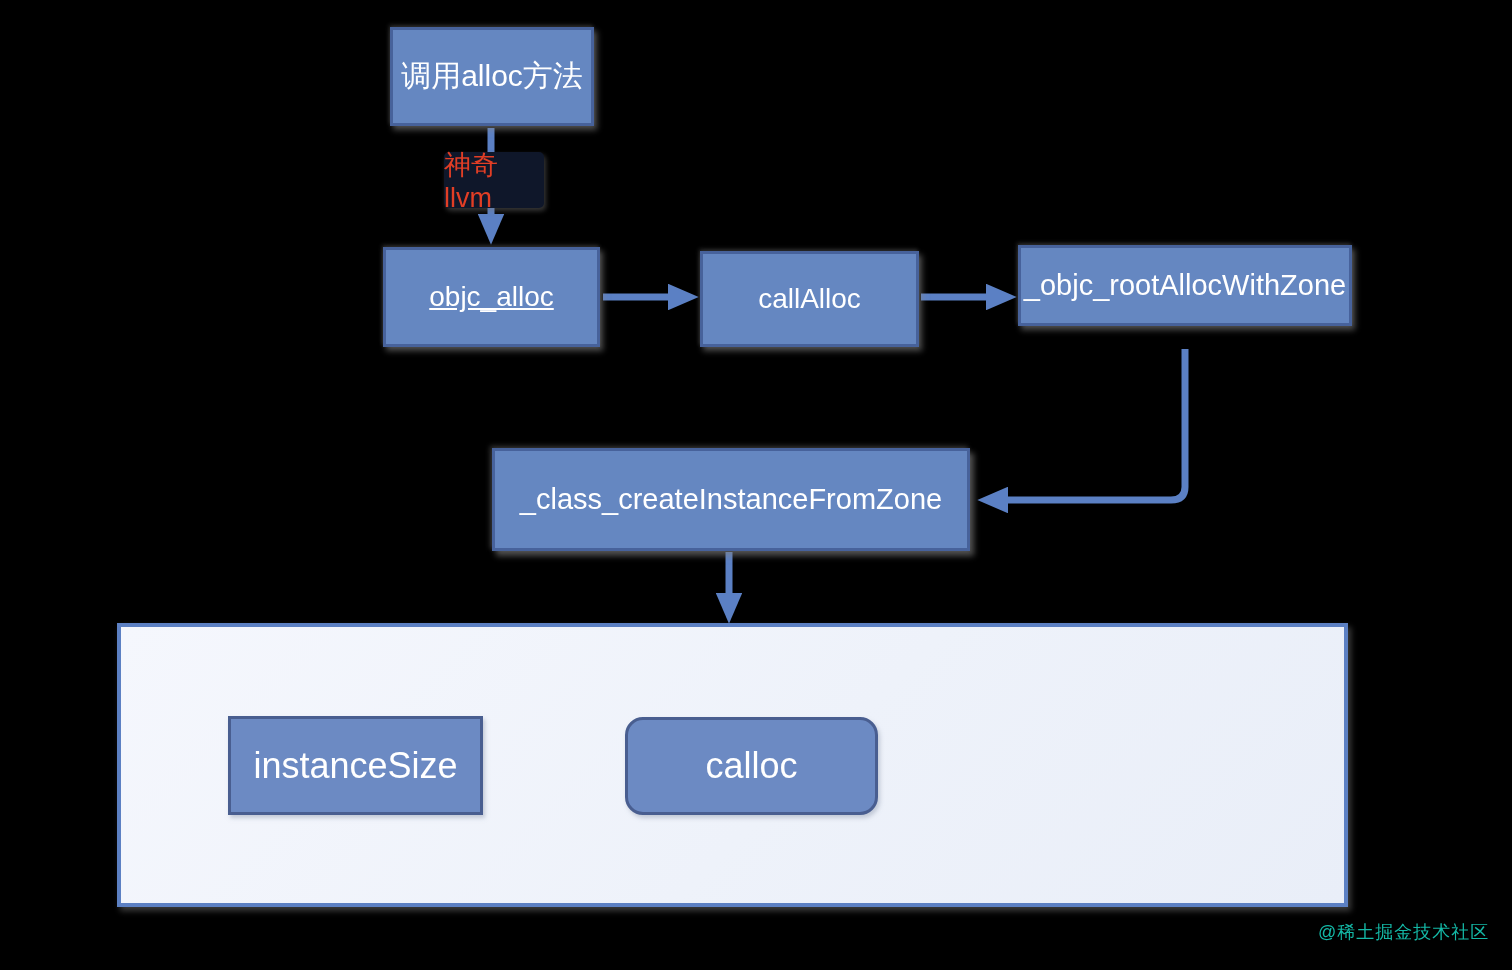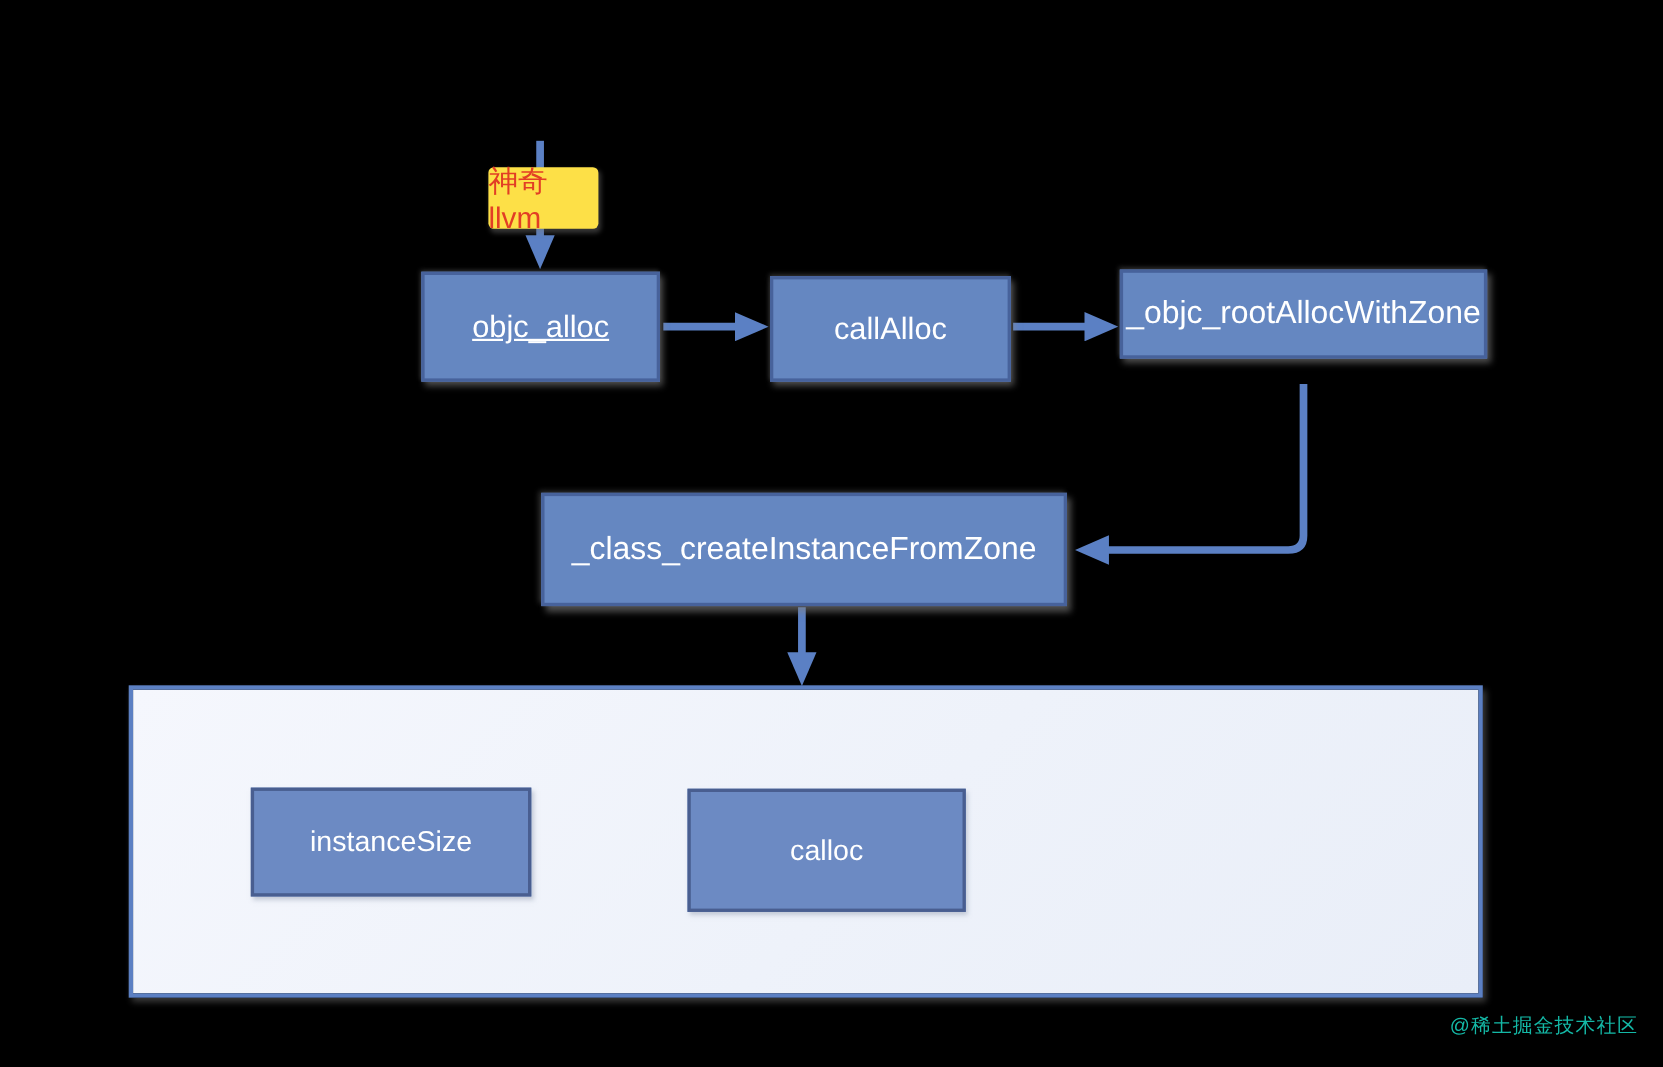--- a/index.html
+++ b/index.html
@@ -15,37 +15,37 @@
     box-shadow:3px 4px 6px rgba(140,140,140,0.55),-1px -2px 4px rgba(110,110,110,0.4);
   }
   .node-call-method{left:390px;top:27px;width:204px;height:99px;font-size:30px;}
   .node-objc-alloc{left:383px;top:247px;width:217px;height:100px;font-size:28px;text-decoration:underline;}
   .node-callalloc{left:700px;top:251px;width:219px;height:96px;font-size:28px;}
   .node-root{left:1018px;top:245px;width:334px;height:81px;font-size:29px;}
   .node-create{left:492px;top:448px;width:478px;height:103px;font-size:29px;
     box-shadow:4px 5px 6px rgba(130,130,130,0.6),-2px -2px 5px rgba(120,120,120,0.45);align-items:center;}
   .llvm-label{
     position:absolute;left:444px;top:152px;width:100px;height:56px;z-index:3;
-    background:#fde047;border-radius:5px;display:flex;align-items:center;justify-content:center;
+    background:#0f172a;border-radius:5px;display:flex;align-items:center;justify-content:center;
     color:#e23e25;font-size:27px;box-shadow:2px 3px 5px rgba(120,120,120,0.45);
   }
   .zone-container{
     position:absolute;left:117px;top:623px;width:1231px;height:284px;z-index:1;
     background:linear-gradient(135deg,#f5f7fd 0%,#eef2fa 55%,#e9eef8 100%);
     border:4px solid #5c80c3;box-sizing:border-box;
     box-shadow:3px 4px 6px rgba(120,120,120,0.5);
   }
   .sub-node{
     position:absolute;display:flex;align-items:center;justify-content:center;
     background:#6c8ac3;border:3px solid #495e90;color:#ffffff;
-    box-sizing:border-box;font-size:26px;z-index:2;
+    box-sizing:border-box;font-size:36px;z-index:2;
     box-shadow:2px 3px 4px rgba(150,160,180,0.5);
   }
   .sub-instancesize{left:228px;top:716px;width:255px;height:99px;}
-  .sub-calloc{left:625px;top:717px;width:253px;height:112px;}
+  .sub-calloc{left:625px;top:717px;width:253px;height:98px;border-radius:18px;}
   .sub-initinstanceisa{left:1002px;top:714px;width:253px;height:98px;}
   .watermark{
     position:absolute;left:1318px;top:920px;z-index:4;
     color:#14b8a6;font-size:18px;letter-spacing:1px;
     text-shadow:0 2px 3px rgba(0,0,0,0.95),1px 1px 1px rgba(0,0,0,0.9);
   }
 </style>
 </head>
 <body>
 
@@ -57,20 +57,23 @@
         <path d="M0,0 L4.4,1.9 L0,3.8 Z" fill="#5b80c4"></path>
       </marker>
     </defs>
     <path d="M491,128 L491,216" stroke="#5b80c4" stroke-width="7" fill="none" marker-end="url(#ah)"></path>
     <path d="M603,297 L670,297" stroke="#5b80c4" stroke-width="7" fill="none" marker-end="url(#ah)"></path>
     <path d="M921,297 L988,297" stroke="#5b80c4" stroke-width="7" fill="none" marker-end="url(#ah)"></path>
     <path d="M1185,349 L1185,487 Q1185,500 1171,500 L1006,500" stroke="#5b80c4" stroke-width="7" fill="none" marker-end="url(#ah)"></path>
     <path d="M729,552 L729,595" stroke="#5b80c4" stroke-width="7" fill="none" marker-end="url(#ah)"></path>
   </svg>
 
+  <div class="node node-call-method">
+    <span>调用alloc方法</span>
+  </div>
 
   <div class="llvm-label">
     <span>神奇llvm</span>
   </div>
 
   <div class="node node-objc-alloc">
     <span>objc_alloc</span>
   </div>
 
   <div class="node node-callalloc">

